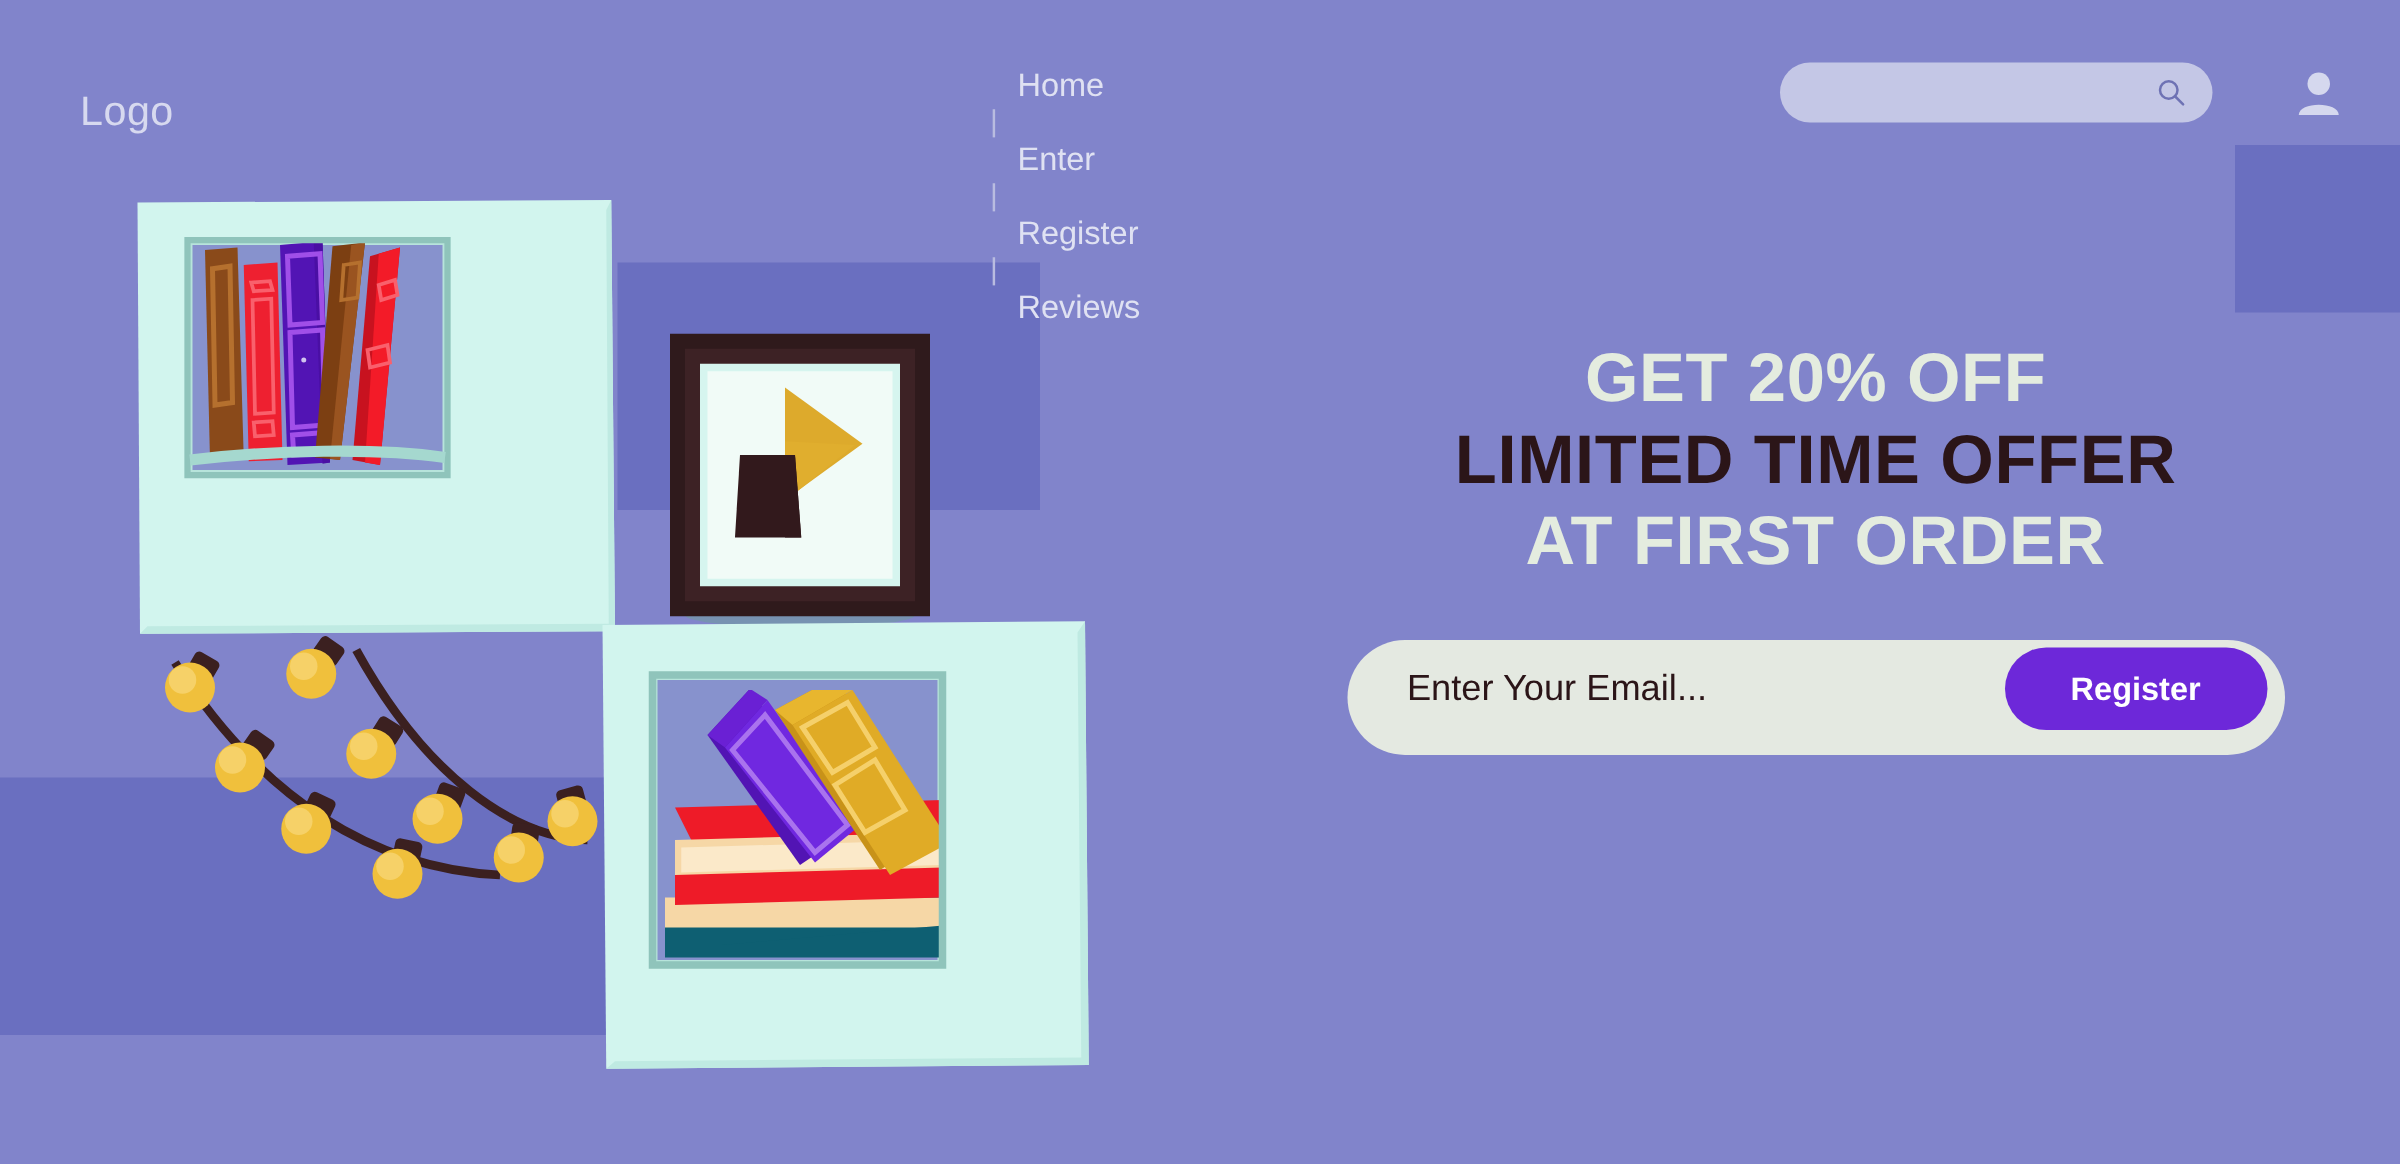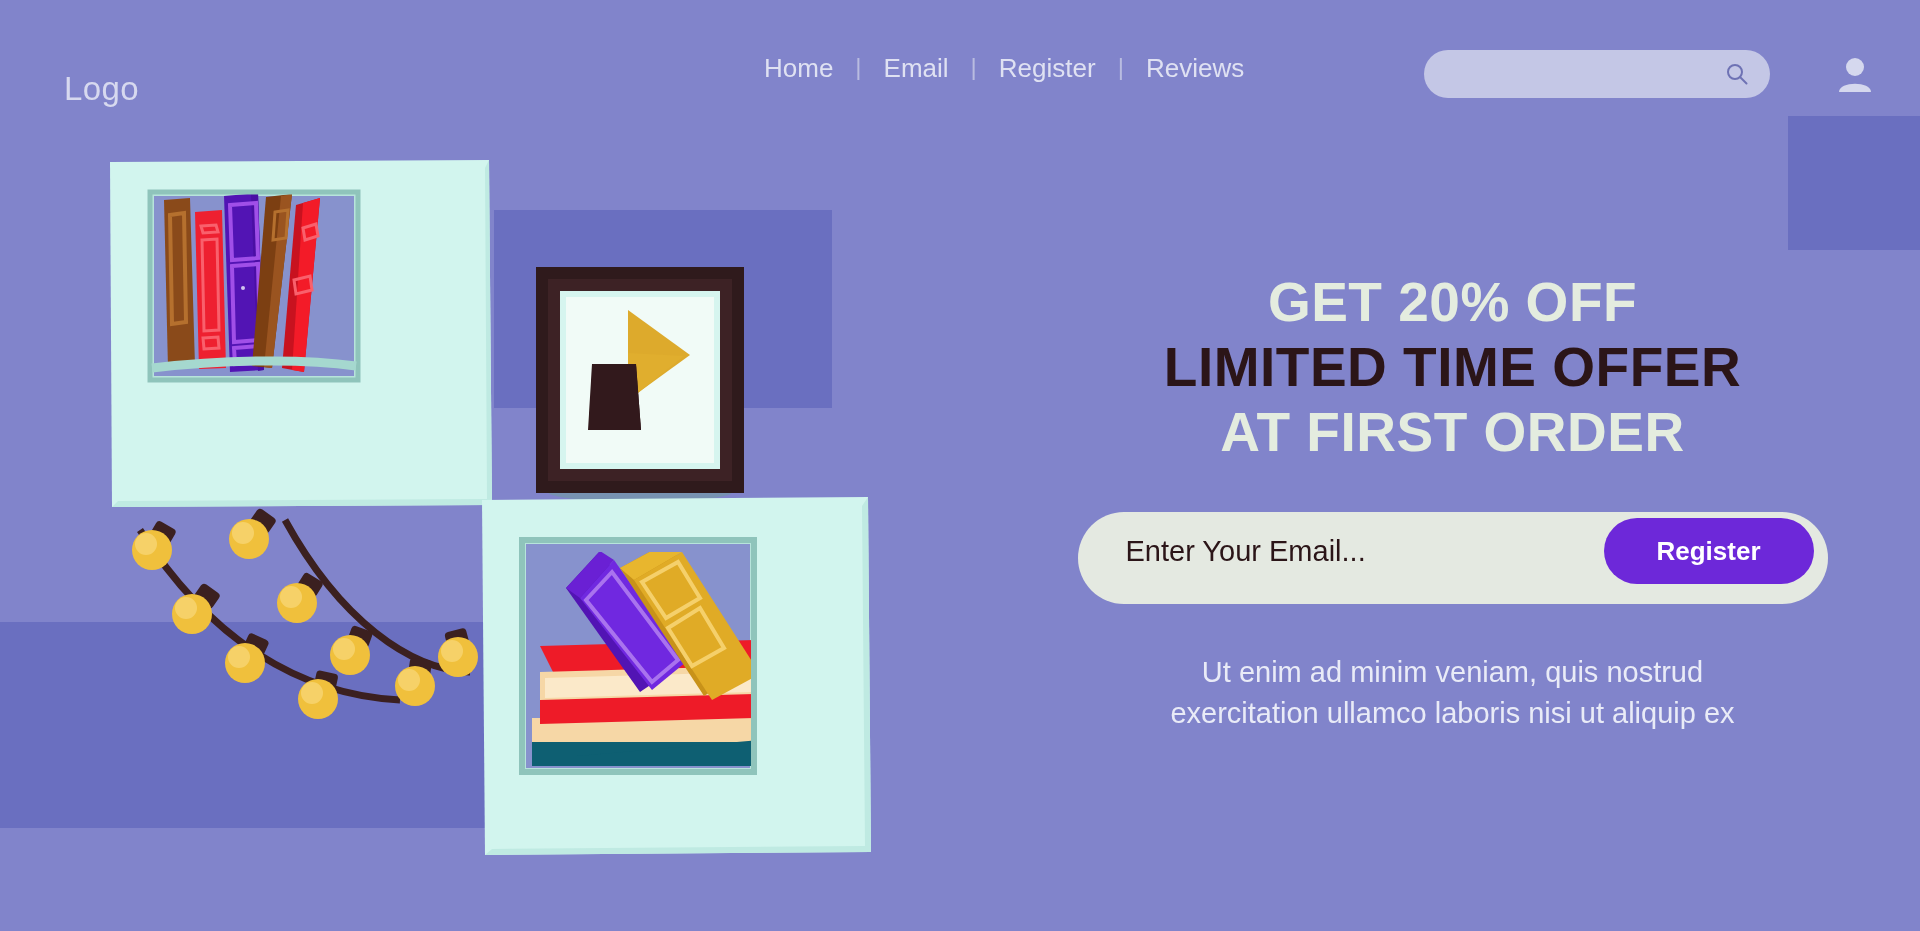--- a/index.html
+++ b/index.html
@@ -19,23 +19,23 @@
   
   #navbar {
     position:absolute; left:0; top:0; width:1920px; height:116px;
     display:flex; align-items:center;
   }
   #logo {
     position:absolute; left:64px; top:56px;
     font-size:33px; color:#d7d9ef; letter-spacing:.4px;margin-top:14px;
   }
   #nav-links {
-    position:absolute; left:742px; top:53px;
+    position:absolute; left:792px; top:53px;
     display:flex; gap:0px;
-    font-size:26px; color:#dfe1f2;
+    font-size:26px; color:#dfe1f2;flex-direction:column;
   }
   #nav-links .nav-link { padding:0 22px; cursor:pointer; white-space:nowrap; }
   #nav-links .nav-sep  { color:#b9bce0; font-size:24px; }
 
   #search-box {
     position:absolute; left:1424px; top:50px;
     width:346px; height:48px; border-radius:24px;
     background:#c4c7e6;
   }
   #search-icon {
@@ -245,21 +245,21 @@
     </g>
   </svg>
 </div>
 
 <div id="navbar">
   <div id="logo">Logo</div>
 
   <nav id="nav-links">
     <span class="nav-link">Home</span>
     <span class="nav-sep">|</span>
-    <span class="nav-link">Email</span>
+    <span class="nav-link">Enter</span>
     <span class="nav-sep">|</span>
     <span class="nav-link">Register</span>
     <span class="nav-sep">|</span>
     <span class="nav-link">Reviews</span>
   </nav>
 
   <div id="search-box">
     <input id="search-input" type="text" placeholder="" style="">
     <span id="search-icon">
       <svg width="22" height="22" viewBox="0 0 22 22">
@@ -280,17 +280,13 @@
 <div id="promo">
   <div class="headline">GET 20% OFF</div>
   <div class="headline dark">LIMITED TIME OFFER</div>
   <div class="headline">AT FIRST ORDER</div>
 
   <div id="signup-bar">
     <input id="email-input" type="text" placeholder="Enter Your Email..." style="">
     <button id="register-button">Register</button>
   </div>
 
-  <div id="promo-subtext">
-    <div>Ut enim ad minim veniam, quis nostrud</div>
-    <div>exercitation ullamco laboris nisi ut aliquip ex</div>
-  </div>
 </div>
 
 </body></html>

